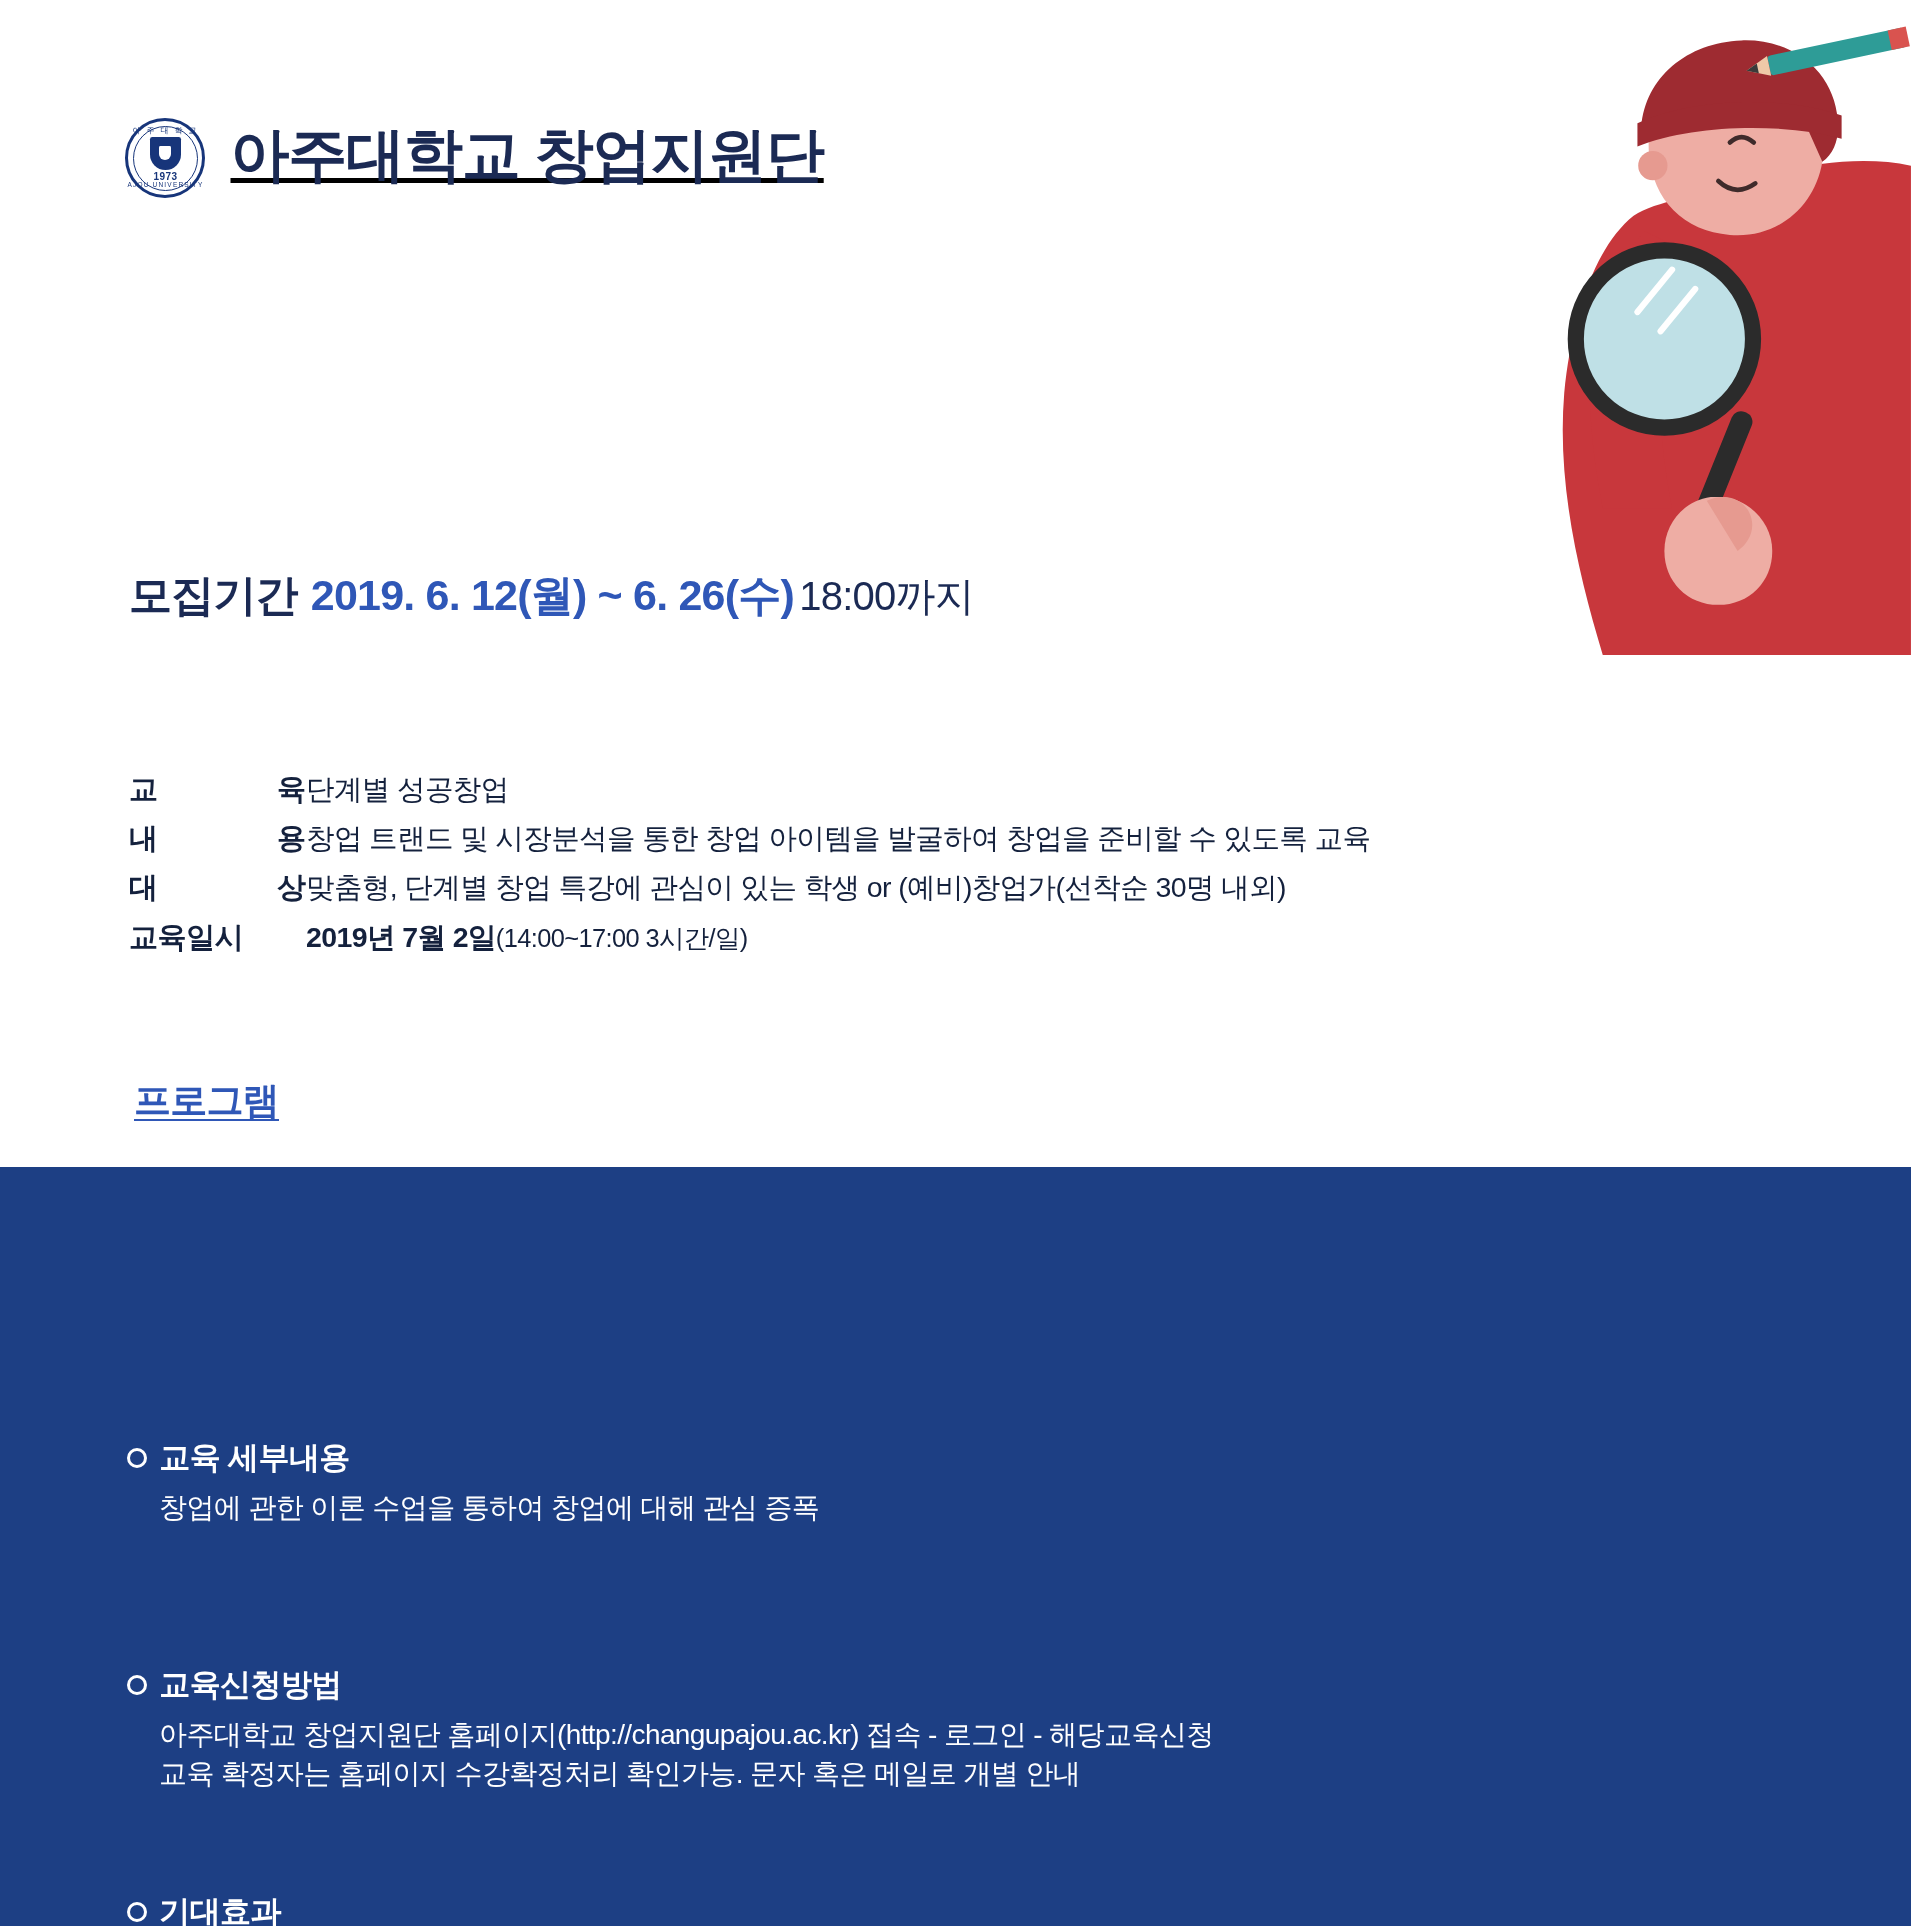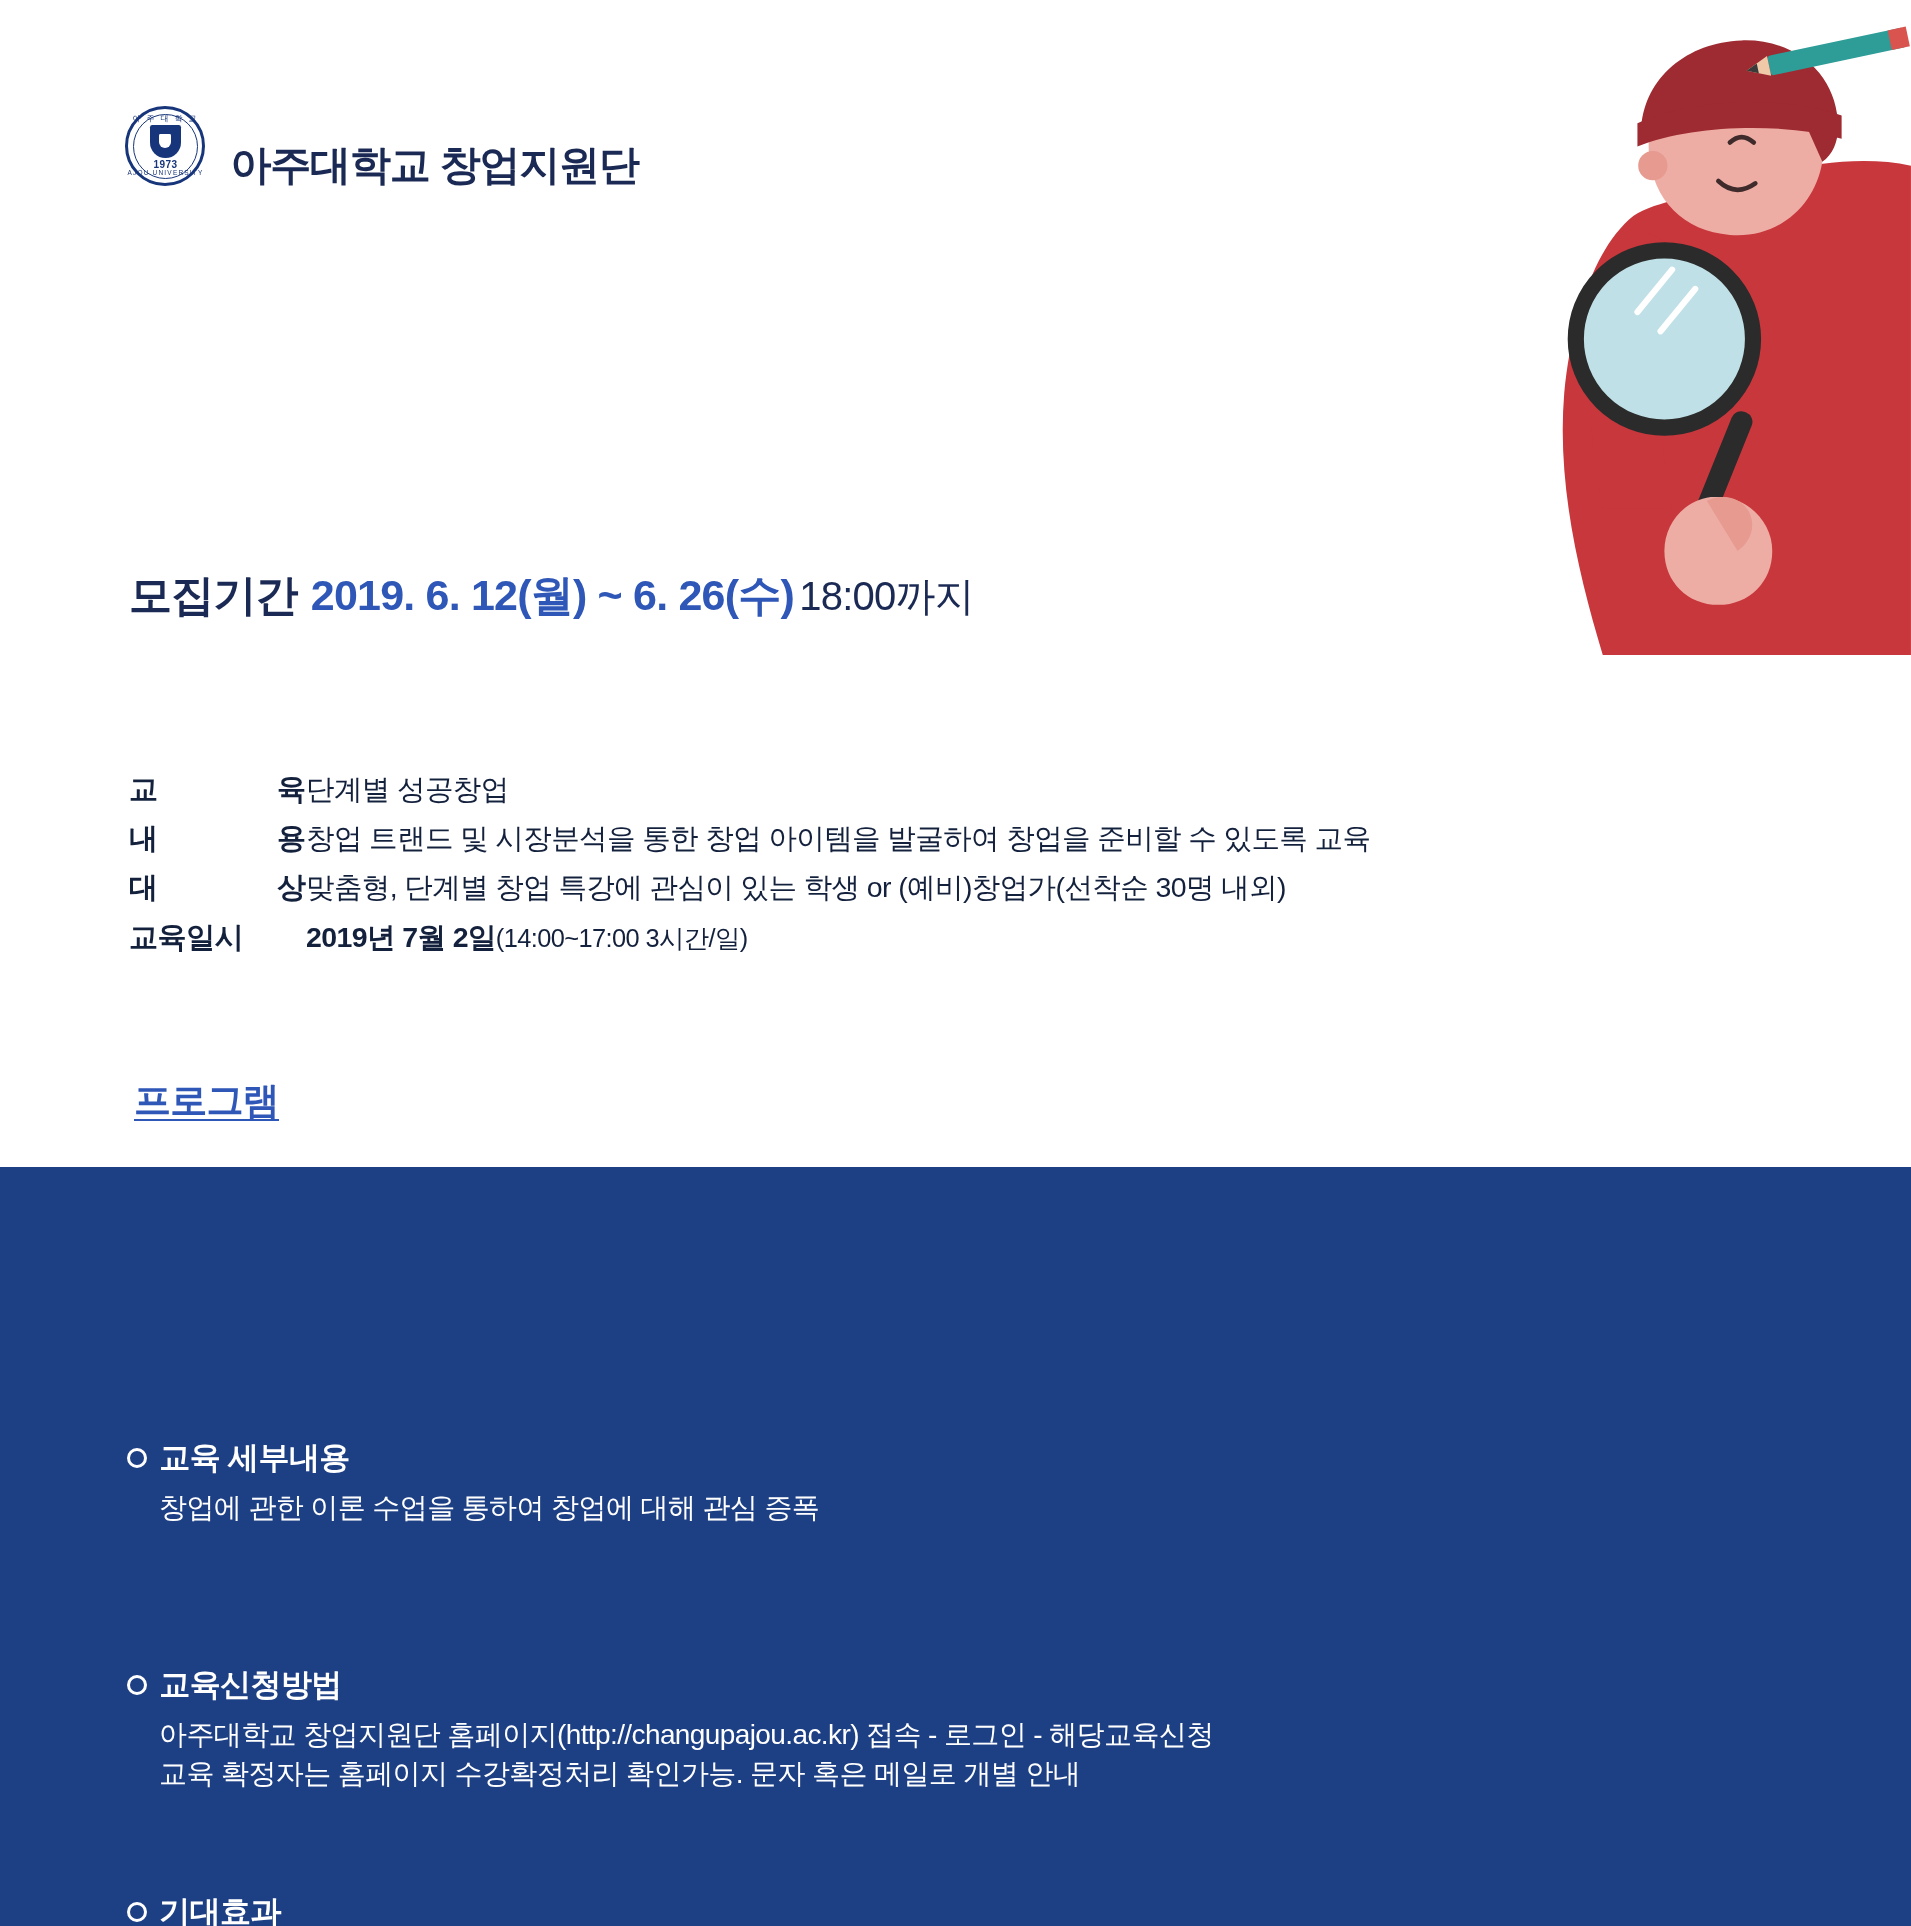--- a/index.html
+++ b/index.html
@@ -26,23 +26,24 @@
     width: 1911px;
     height: 1167px;
     background: #ffffff;
     overflow: hidden;
   }
 
   
   .logo-row {
     position: absolute;
     left: 123px;
-    top: 104px;
+    top: 116px;
     display: flex;
-    align-items: flex-end;
+    align-items: flex-start;
+    text-decoration: underline;
   }
   .logo-mark {
     position: relative;
     width: 89px;
     height: 89px;
     flex: 0 0 auto;
   }
   .logo-mark .ring-outer {
     position: absolute;
     left: 2.3px; top: 2.3px;
@@ -91,21 +92,21 @@
     width: 85px;
     text-align: center;
     font-size: 8px;
     color: #17357a;
     letter-spacing: 1.9px;
   }
   .logo-mark .arc-top { top: 9.2px; }
   .logo-mark .arc-bottom { top: 65px; font-size: 6.5px; letter-spacing: 1.2px; }
   .logo-text {
     margin-left: 18.5px;
-    font-size: 41px;
+    font-size: 59px;
     font-weight: bold;
     color: #1b2a54;
     letter-spacing: -1.2px;
     white-space: nowrap;
   }
 
   
   .big-title {
     position: absolute;
     left: 127px;

